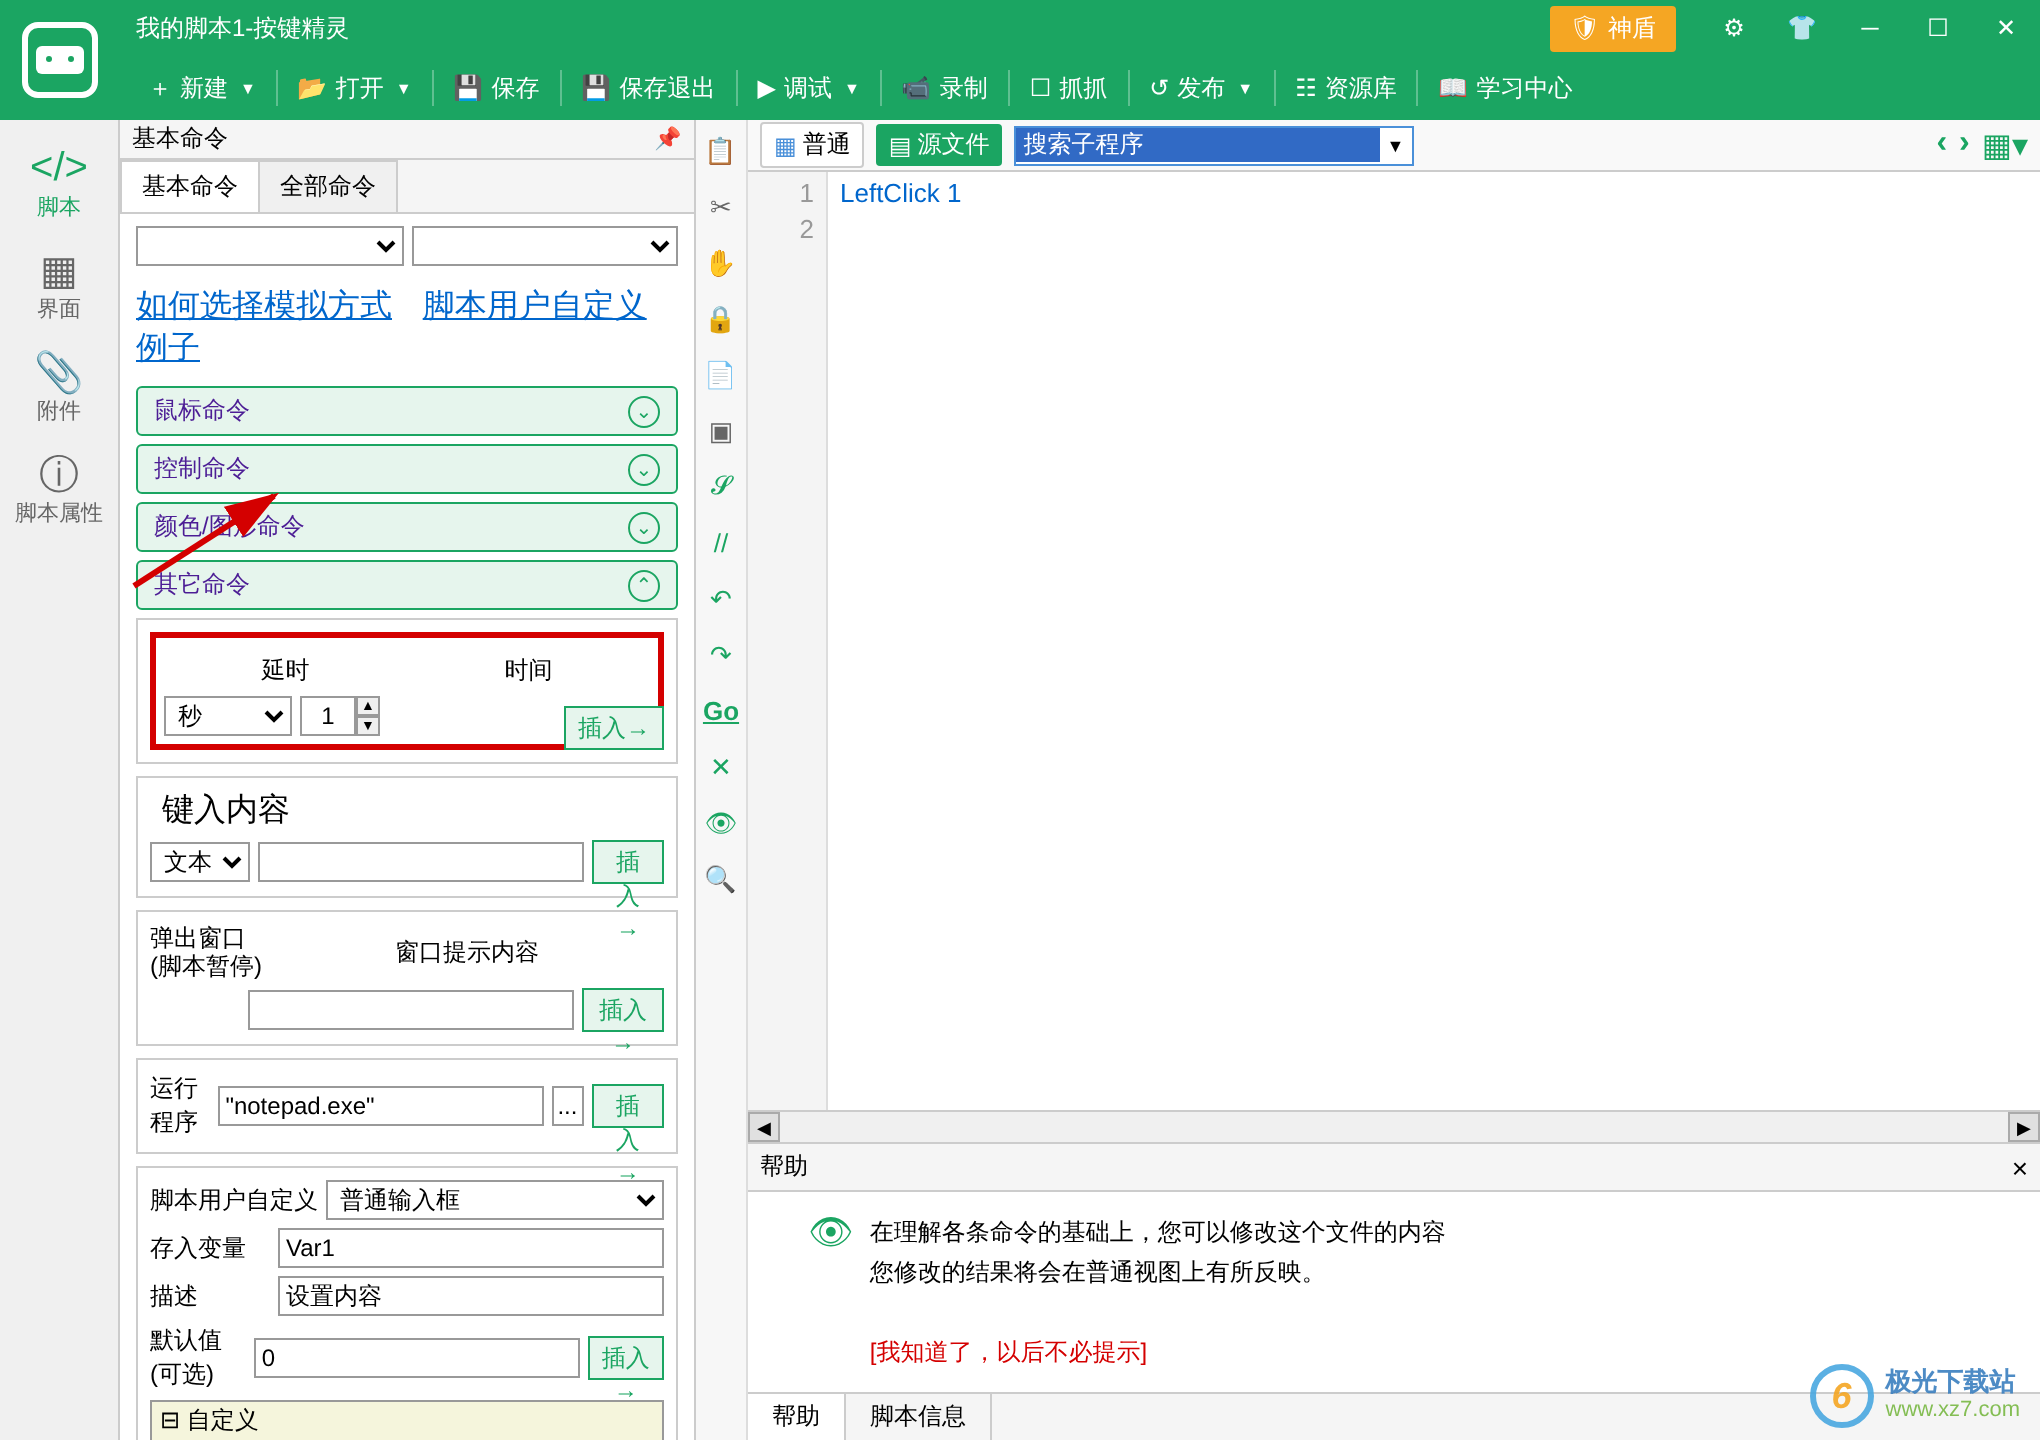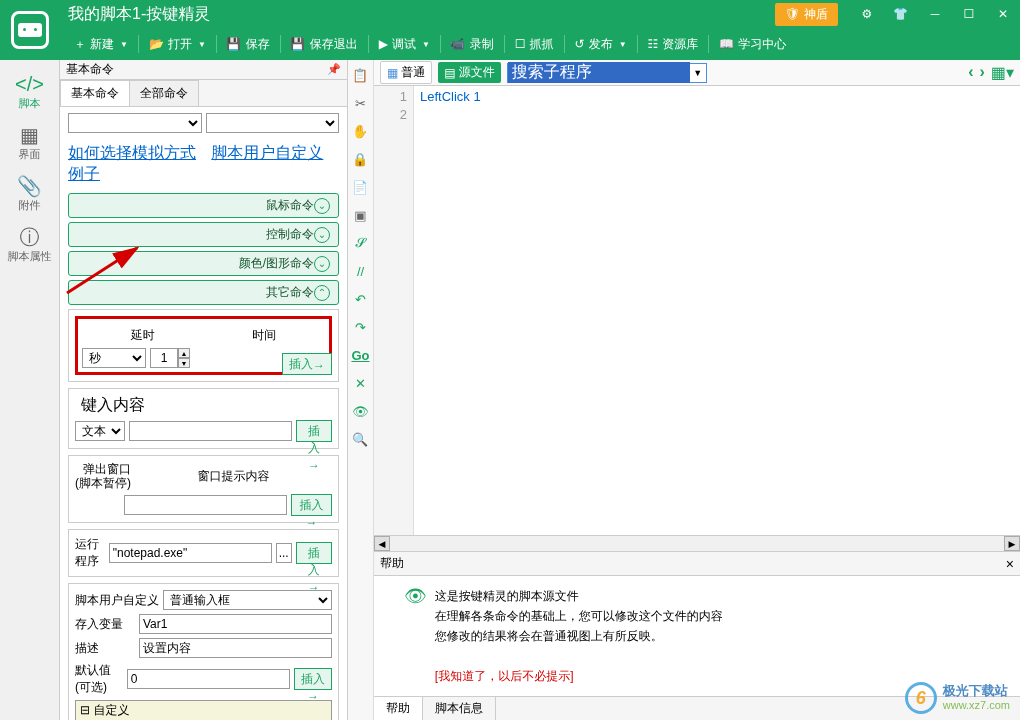--- a/index.html
+++ b/index.html
@@ -5,21 +5,21 @@
 * { box-sizing: border-box; margin: 0; padding: 0; font-family: "Microsoft YaHei", sans-serif; }
 body { width: 1020px; height: 720px; overflow: hidden; background: #fff; position: relative; }
 
 .titlebar { height: 28px; background: #1ba562; display: flex; align-items: center; color: #fff; font-size: 12px; }
 .titlebar .logo-box { width: 60px; height: 60px; background: #1ba562; position: absolute; top: 0; left: 0; display: flex; align-items: center; justify-content: center; z-index: 10; }
 .titlebar .logo-icon { width: 38px; height: 38px; border: 3px solid #fff; border-radius: 8px; display: flex; align-items: center; justify-content: center; flex-direction: column; }
 .titlebar .logo-face { width: 24px; height: 14px; background: #fff; border-radius: 3px; position: relative; }
 .titlebar .logo-face::before, .titlebar .logo-face::after { content: ''; position: absolute; width: 3px; height: 3px; background: #1ba562; border-radius: 50%; top: 5px; }
 .titlebar .logo-face::before { left: 5px; }
 .titlebar .logo-face::after { right: 5px; }
-.titlebar .title { margin-left: 68px; font-size: 16px; }
+.titlebar .title { margin-left: 68px; font-size: 12px; }
 .titlebar .spacer { flex: 1; }
 .titlebar .shield-btn { background: #f5a623; padding: 3px 10px; border-radius: 2px; margin-right: 12px; display: flex; align-items: center; gap: 4px; }
 .titlebar .winbtn { width: 34px; height: 28px; display: flex; align-items: center; justify-content: center; cursor: pointer; }
 
 .toolbar { height: 32px; background: #1ba562; display: flex; align-items: center; color: #fff; font-size: 12px; padding-left: 68px; }
 .toolbar .tb-item { display: flex; align-items: center; gap: 4px; padding: 0 6px; height: 32px; cursor: pointer; }
 .toolbar .tb-sep { width: 1px; height: 18px; background: rgba(255,255,255,0.3); margin: 0 4px; }
 .toolbar .arrow-down { font-size: 8px; margin-left: 2px; }
 
 .main { display: flex; height: 660px; }
@@ -36,21 +36,21 @@
 .lp-tabs .tab.inactive { background: #f0f0f0; }
 .lp-body { flex: 1; overflow-y: auto; padding: 6px 8px; font-size: 12px; }
 .lp-body::-webkit-scrollbar { width: 16px; }
 .lp-body::-webkit-scrollbar-track { background: #f0f0f0; border-left: 1px solid #ddd; }
 .lp-body::-webkit-scrollbar-thumb { background: #c0c0c0; border: 1px solid #aaa; }
 
 .help-links { padding: 4px 0 8px; }
 .help-links a { color: #0066cc; text-decoration: underline; margin-right: 12px; font-size: 16px; }
 
 .cmd-bar { border: 1px solid #1ba562; border-radius: 3px; background: #e6f5ed; padding: 3px 8px; margin-bottom: 4px; display: flex; align-items: center; position: relative; cursor: pointer; }
-.cmd-bar .cmd-text { flex: 1; text-align: right; color: #14532d; }
+.cmd-bar .cmd-text { flex: 1; text-align: left; color: #4c1d95; }
 .cmd-bar .chev { width: 16px; height: 16px; border: 1px solid #1ba562; border-radius: 50%; display: flex; align-items: center; justify-content: center; color: #1ba562; font-size: 10px; }
 
 .section-group { border: 1px solid #ccc; padding: 6px; margin-bottom: 6px; position: relative; }
 .section-row { display: flex; align-items: center; gap: 4px; margin-bottom: 4px; }
 .section-row:last-child { margin-bottom: 0; }
 .section-label { font-size: 16px; }
 .section-centered { display: flex; justify-content: space-around; margin-bottom: 4px; }
 .sel { border: 1px solid #999; background: #fff; height: 20px; font-size: 12px; padding: 0 2px; }
 .inp { border: 1px solid #999; background: #fff; height: 20px; font-size: 12px; padding: 0 3px; }
 .btn-insert { border: 1px solid #1ba562; background: #e6f5ed; color: #1ba562; font-size: 12px; padding: 2px 6px; cursor: pointer; height: 22px; }
@@ -70,21 +70,21 @@
 
 .vtool { width: 26px; background: #f7f7f7; border-right: 1px solid #ddd; display: flex; flex-direction: column; align-items: center; padding-top: 6px; gap: 10px; }
 .vtool .vt { width: 18px; height: 18px; display: flex; align-items: center; justify-content: center; font-size: 13px; color: #666; cursor: pointer; }
 
 .editor-area { flex: 1; display: flex; flex-direction: column; }
 .editor-toolbar { height: 26px; border-bottom: 1px solid #ccc; display: flex; align-items: center; padding: 0 6px; gap: 6px; background: #f9f9f9; }
 .et-btn { display: flex; align-items: center; gap: 3px; padding: 2px 6px; font-size: 12px; border-radius: 2px; cursor: pointer; }
 .et-btn.normal { border: 1px solid #ccc; background: #fff; }
 .et-btn.source { background: #1ba562; color: #fff; }
 .search-combo { border: 1px solid #4a90d9; background: #fff; height: 20px; width: 200px; display: flex; align-items: center; }
-.search-combo .sc-text { flex: 1; padding: 0 4px; font-size: 16px; background: #316ac5; color: #fff; }
+.search-combo .sc-text { flex: 1; padding: 0 4px; font-size: 12px; background: #316ac5; color: #fff; }
 .search-combo .sc-arr { width: 16px; text-align: center; font-size: 9px; }
 .et-right { margin-left: auto; display: flex; gap: 6px; }
 
 .code-area { flex: 1; display: flex; background: #fff; font-family: Consolas, monospace; font-size: 13px; }
 .gutter { width: 40px; background: #f4f4f4; border-right: 1px solid #ddd; text-align: right; padding-right: 6px; color: #999; line-height: 18px; padding-top: 2px; }
 .code-text { flex: 1; padding: 2px 6px; line-height: 18px; white-space: pre; }
 .code-text .kw { color: #0066cc; }
 
 .help-panel { border-top: 1px solid #ccc; }
 .help-hdr { display: flex; align-items: center; padding: 3px 6px; font-size: 12px; background: #f5f5f5; border-bottom: 1px solid #ccc; }
@@ -263,21 +263,21 @@
         <div class="section-label" style="margin-bottom:4px;margin-left:6px">键入内容</div>
         <div class="section-row">
           <select class="sel" style="width:52px"><option>文本</option></select>
           <input class="inp" style="flex: 1 1 0%;" value="">
           <button class="btn-insert">插入→</button>
         </div>
       </div>
 
       <div class="section-group">
         <div class="section-row">
-          <div style="text-align:right;line-height:14px"><span>弹出窗口</span><br><span>(脚本暂停)</span></div>
+          <div style="text-align:left;line-height:14px"><span>弹出窗口</span><br><span>(脚本暂停)</span></div>
           <div style="flex:1;text-align:center">窗口提示内容</div>
         </div>
         <div class="section-row">
           <span style="width:60px"></span>
           <input class="inp" style="flex: 1 1 0%;" value="">
           <button class="btn-insert">插入→</button>
         </div>
       </div>
 
       <div class="section-group">
@@ -368,21 +368,20 @@
         <span class="arr" style="right:0">▶</span>
       </div>
     <div class="help-panel">
       <div class="help-hdr">
           <span>帮助</span>
           <span class="x">×</span>
         </div>
       <div class="help-body">
         <span class="eye">👁</span>
         <div>
-          <div>这是按键精灵的脚本源文件</div>
           <div>在理解各条命令的基础上，您可以修改这个文件的内容</div>
           <div>您修改的结果将会在普通视图上有所反映。</div>
           <br>
           <div class="dismiss">[我知道了，以后不必提示]</div>
         </div>
       </div>
       <div class="help-tabs">
         <div class="ht active">帮助</div>
         <div class="ht">脚本信息</div>
       </div>

